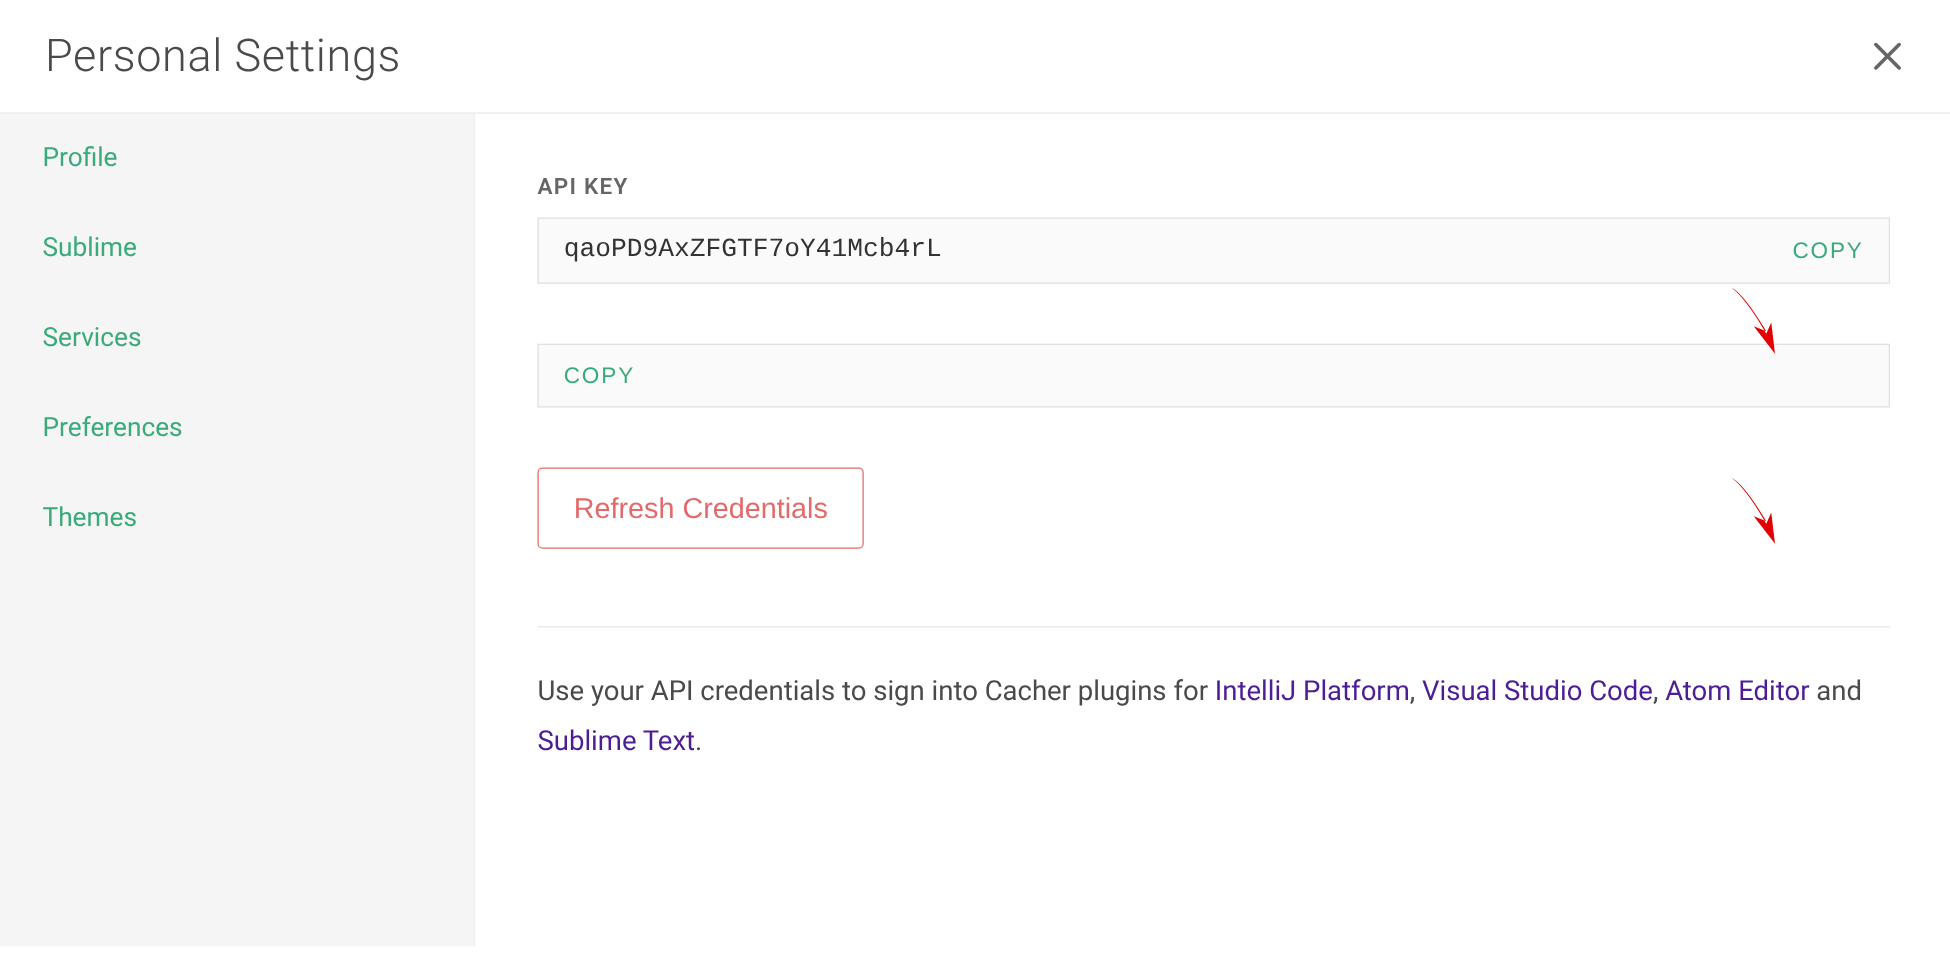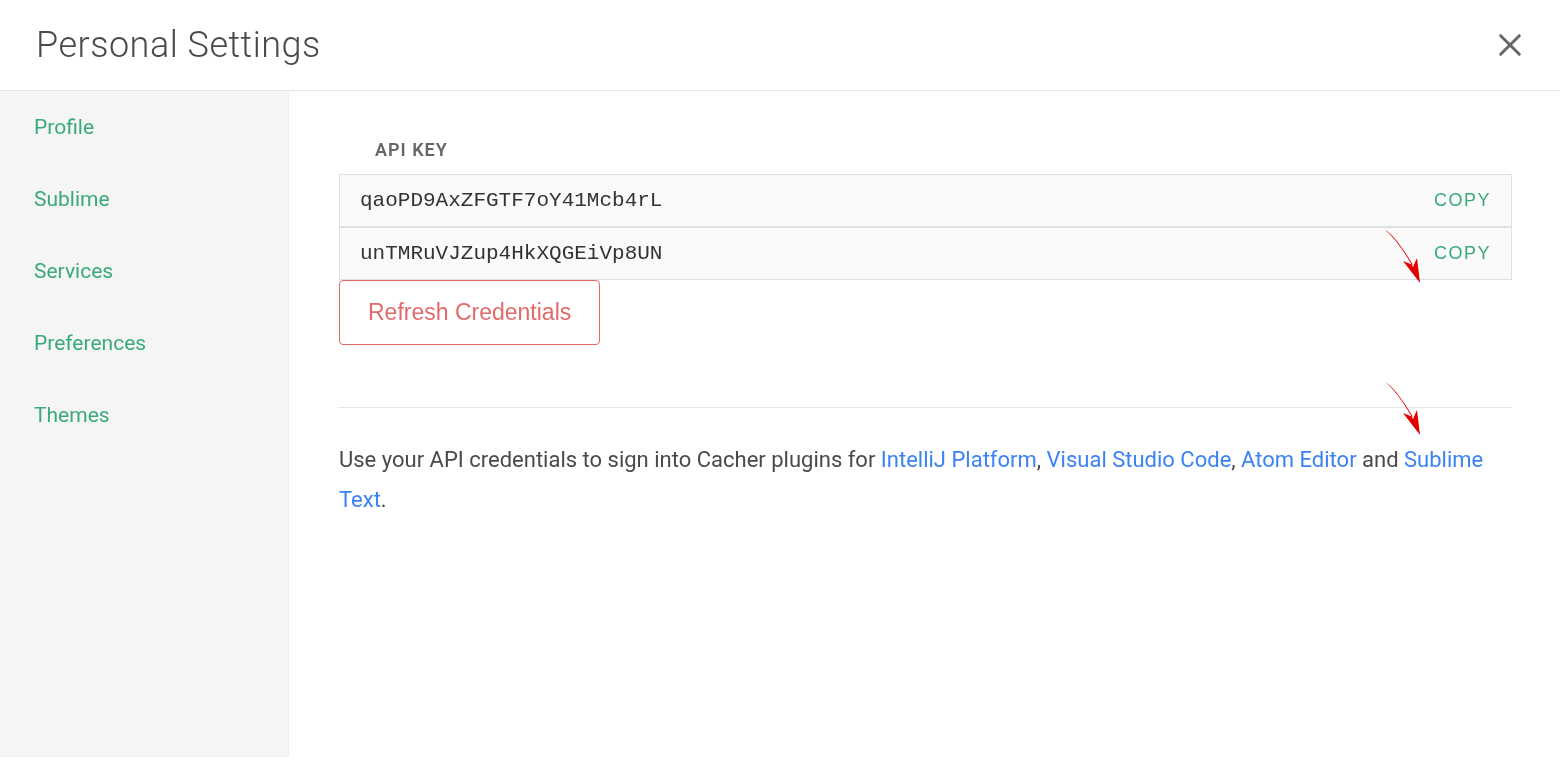--- a/index.html
+++ b/index.html
@@ -42,21 +42,21 @@
     }
     .close-btn svg {
       width: 28px;
       height: 28px;
     }
     .container {
       display: flex;
       height: calc(100% - 100px);
     }
     .sidebar {
-      width: 289px;
+      width: 380px;
       background: #f5f5f5;
       padding-top: 0;
       border-right: 1px solid #eee;
     }
     .sidebar-item {
       padding: 24px 34px;
       font-size: 21px;
       color: #3aaa7a;
       cursor: pointer;
       font-weight: 400;
@@ -73,29 +73,29 @@
       background: #fff;
       position: relative;
     }
     .field-label {
       font-size: 18px;
       font-weight: 600;
       color: #666;
       letter-spacing: 1px;
       margin-bottom: 14px;
       text-transform: uppercase;
-      margin-left: 36px;
     }
     .field-box {
       border: 1px solid #e0e0e0;
       background: #fafafa;
       padding: 14px 20px;
       display: flex;
       justify-content: space-between;
       align-items: center;
+      margin-bottom: 48px;
     }
     .field-value {
       font-family: "SFMono-Regular", Consolas, "Liberation Mono", Menlo, monospace;
       font-size: 21px;
       color: #333;
     }
     .copy-btn {
       font-size: 18px;
       font-weight: 400;
       color: #3aaa7a;
@@ -118,21 +118,21 @@
       border: none;
       border-top: 1px solid #e5e5e5;
       margin: 62px 0 32px 0;
     }
     .info-text {
       font-size: 22px;
       color: #4a4a4a;
       line-height: 1.8;
     }
     .info-text a {
-      color: #3b82f6;
+      color: #4c1d95;
       text-decoration: none;
     }
     .arrow-annotation {
       position: absolute;
       width: 60px;
       height: 70px;
       pointer-events: none;
     }
     .arrow-annotation svg {
       width: 100%;
@@ -170,21 +170,20 @@
   </div>
 
   <div class="main">
     <div class="field-label">API KEY</div>
     <div class="field-box">
       <span class="field-value">qaoPD9AxZFGTF7oY41Mcb4rL</span>
       <button class="copy-btn">COPY</button>
     </div>
 
     <div class="field-box">
-      <span class="field-value">unTMRuVJZup4HkXQGEiVp8UN</span>
       <button class="copy-btn">COPY</button>
     </div>
 
     <button class="refresh-btn">Refresh Credentials</button>
 
     <hr class="divider">
 
     <p class="info-text">
       <span>Use your API credentials to sign into Cacher plugins for </span><a href="#">IntelliJ Platform</a><span>, </span><a href="#">Visual Studio Code</a><span>, </span><a href="#">Atom Editor</a><span> and </span><a href="#">Sublime Text</a><span>.</span>
     </p>

